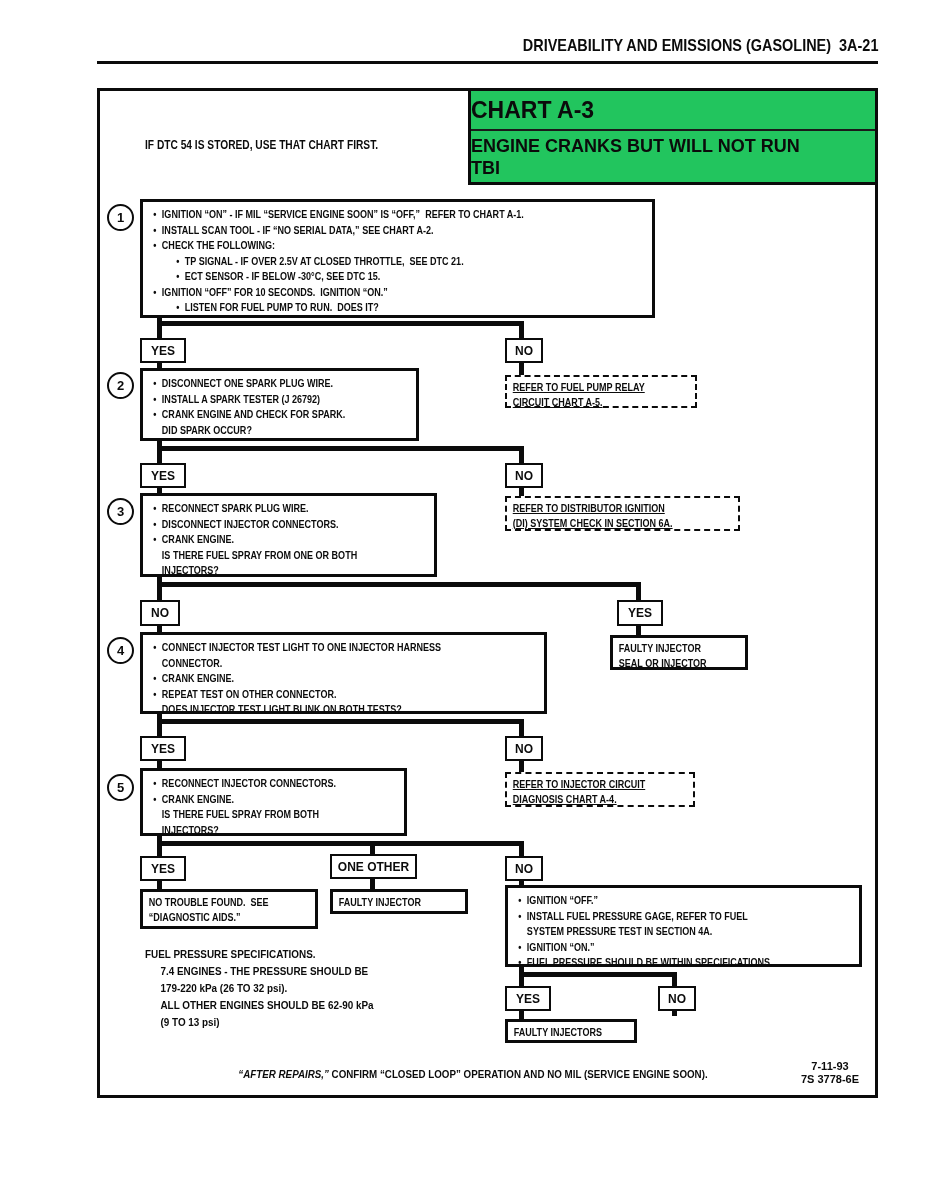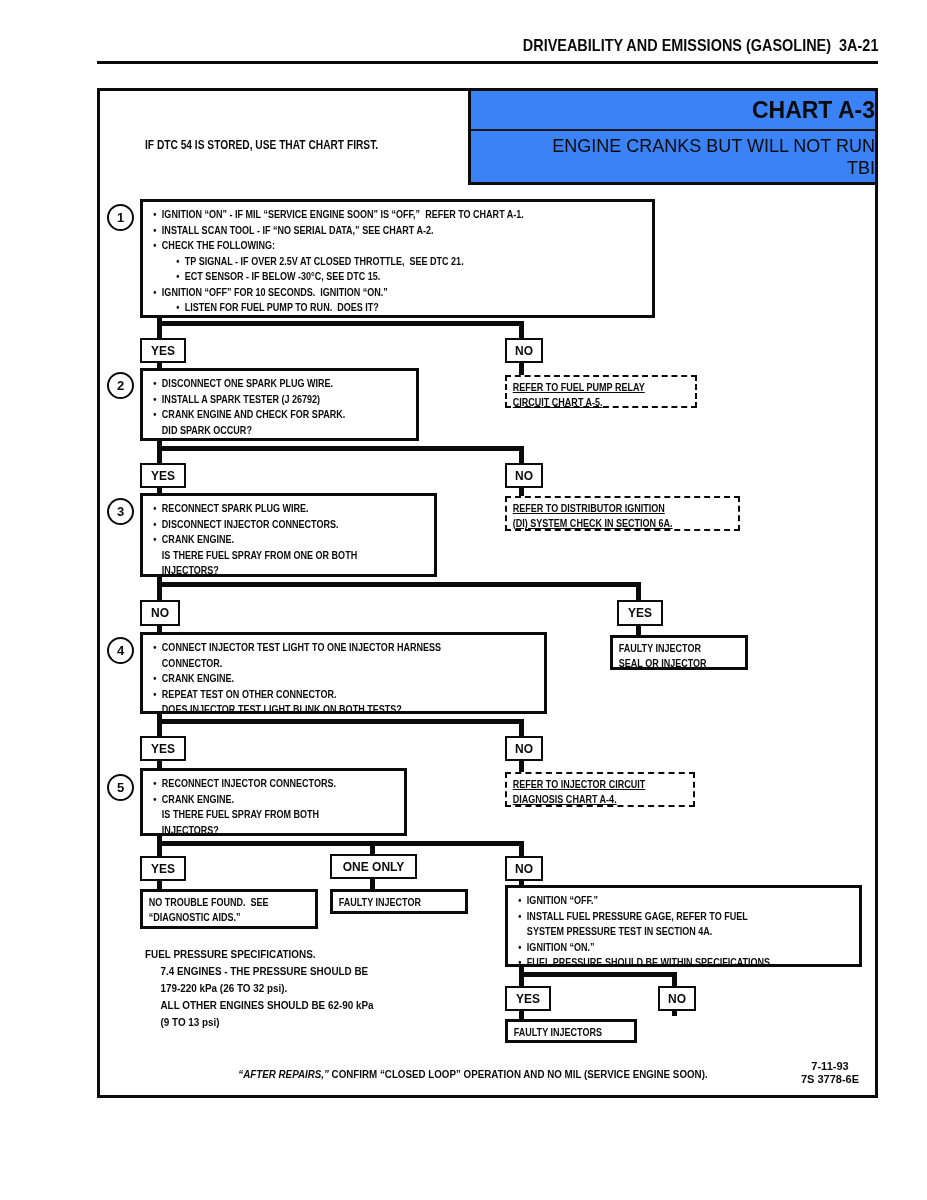--- a/index.html
+++ b/index.html
@@ -6,23 +6,23 @@
   .page{position:relative;width:927px;height:1200px;background:#ffffff;
         font-family:"Liberation Sans",sans-serif;color:#0b0b0b;overflow:hidden;}
   .abs{position:absolute;box-sizing:border-box;}
   
   .page-header{position:absolute;top:36px;right:49px;font-size:17px;font-weight:bold;
         white-space:pre;transform:scaleX(.85);transform-origin:100% 0;}
   .header-rule{position:absolute;left:97px;top:61px;width:781px;height:3px;background:#0b0b0b;}
   
   .outer{position:absolute;left:97px;top:88px;width:781px;height:1010px;border:3px solid #0b0b0b;box-sizing:border-box;}
   .titlebox{position:absolute;left:468px;top:88px;width:410px;height:97px;border:3px solid #0b0b0b;
-        box-sizing:border-box;background:#3b82f6;text-align:right;}
+        box-sizing:border-box;background:#22c55e;text-align:left;}
   .chartnum{font-size:23px;font-weight:bold;line-height:38px;border-bottom:2px solid #1a1a1a;}
-  .charttitle{font-size:18px;font-weight:normal;line-height:22px;margin-top:4px;}
+  .charttitle{font-size:18px;font-weight:bold;line-height:22px;margin-top:4px;}
   .notetext{position:absolute;left:145px;top:138px;font-size:12px;font-weight:bold;white-space:pre;
         transform:scaleX(.85);transform-origin:0 0;}
   
   .mainbox{position:absolute;box-sizing:border-box;border:3px solid #0b0b0b;background:#fff;}
   .bl{padding:5px 2px 2px 6px;font-size:11px;font-weight:bold;line-height:15.5px;
         transform:scaleX(.82);transform-origin:0 0;width:122%;}
   .line{display:flex;}
   .line .dot{width:17px;flex:0 0 17px;text-align:center;}
   .line .t{white-space:pre;}
   .line.b2{margin-left:28px;}
@@ -258,21 +258,21 @@
 
   <div class="lbl" style="left:140px;top:338px;width:46px;height:25px">YES</div>
   <div class="lbl" style="left:505px;top:338px;width:38px;height:25px">NO</div>
   <div class="lbl" style="left:140px;top:463px;width:46px;height:25px">YES</div>
   <div class="lbl" style="left:505px;top:463px;width:38px;height:25px">NO</div>
   <div class="lbl" style="left:140px;top:600px;width:40px;height:26px">NO</div>
   <div class="lbl" style="left:617px;top:600px;width:46px;height:26px">YES</div>
   <div class="lbl" style="left:140px;top:736px;width:46px;height:25px">YES</div>
   <div class="lbl" style="left:505px;top:736px;width:38px;height:25px">NO</div>
   <div class="lbl" style="left:140px;top:856px;width:46px;height:25px">YES</div>
-  <div class="lbl" style="left:330px;top:854px;width:87px;height:25px">ONE ONLY</div>
+  <div class="lbl" style="left:330px;top:854px;width:87px;height:25px">ONE OTHER</div>
   <div class="lbl" style="left:505px;top:856px;width:38px;height:25px">NO</div>
   <div class="lbl" style="left:505px;top:986px;width:46px;height:25px">YES</div>
   <div class="lbl" style="left:658px;top:986px;width:38px;height:25px">NO</div>
 
   <div class="termbox dashed" style="left:505px;top:375px;width:192px;height:33px">
     <div class="cond">
         <div class="tl">REFER TO FUEL PUMP RELAY</div>
         <div class="tl">CIRCUIT CHART A-5.</div>
       </div>
   </div>

